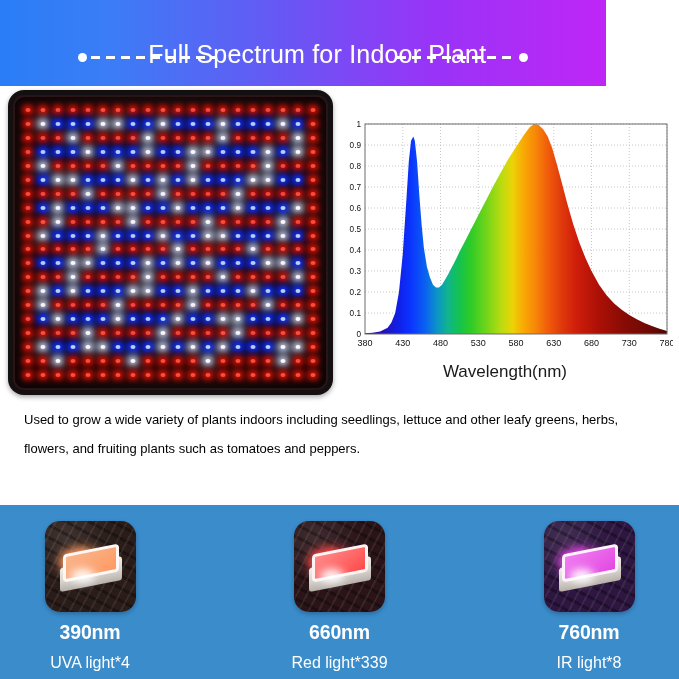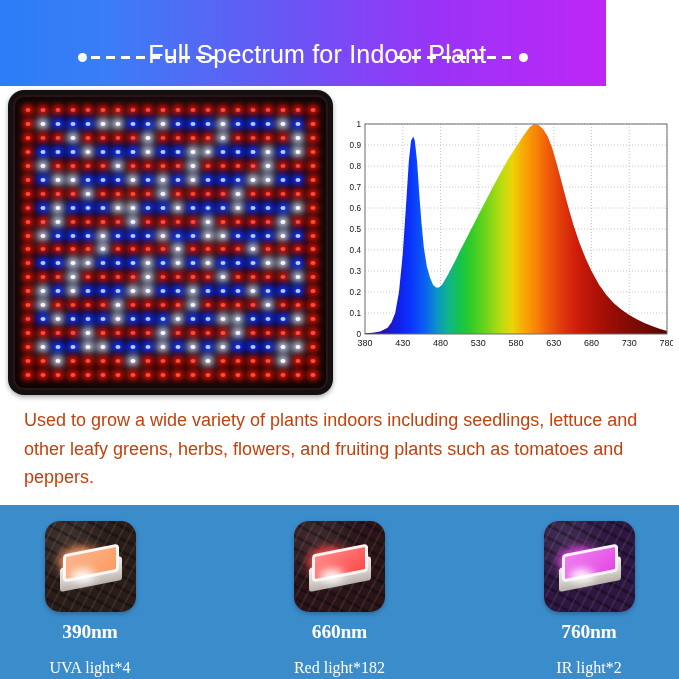--- a/index.html
+++ b/index.html
@@ -91,36 +91,35 @@
   .chart-wrap { position:absolute; left:337px; top:30px; width:336px; height:270px; }
   .chart-svg { display:block; }
   .chart-xlabel {
     position:absolute; left:0; right:0; top:246px;
     text-align:center; color:#1a1a1a; font-size:17px;
   }
 
   
   .body-text {
     position:absolute; left:24px; top:320px; width:630px;
-    color:#c2410c;
-    font-size:18px;
+    color:#000000;
+    font-size:13px;
     line-height:28.5px;
     font-family:"Liberation Sans", sans-serif;
   }
 
   
   .strip {
     position:absolute; left:0; top:505px; width:679px; height:174px;
     background:#3a8ccb;
   }
   .chips {
     position:absolute; left:0; top:0; width:679px; height:174px;
     display:flex; justify-content:space-between;
     padding:16px 32px 0 32px;
-    font-family:Liberation Serif, serif;
   }
   .chip-col { width:116px; display:flex; flex-direction:column; align-items:center; }
   .chip-img {
     width:91px; height:91px; border-radius:15px;
     position:relative; overflow:hidden;
     box-shadow:0 2px 4px rgba(0,0,0,.25);
   }
   .pcb {
     position:absolute; inset:0;
     background-color:#2a1c18;
@@ -152,21 +151,21 @@
   .chip-flare {
     position:absolute; left:26px; top:48px; width:24px; height:14px;
     border-radius:50%; background:#ffffff; filter:blur(4px); opacity:.95;
   }
 
   .chip-nm {
     margin-top:9px; color:#ffffff; font-size:19.5px; font-weight:bold;
     letter-spacing:-0.2px; white-space:nowrap;
   }
   .chip-desc {
-    margin-top:16px; color:#ffffff; font-size:16px; white-space:nowrap;
+    margin-top:10px; color:#ffffff; font-size:16px; white-space:nowrap;
   }
 </style>
 </head>
 <body>
 
 <div class="header">
   <div class="header-title">
     <span>Full Spectrum for Indoor Plant</span>
     
   </div>
@@ -653,20 +652,21 @@
         <text x="28" y="230" text-anchor="middle" font-size="9" font-family="&quot;Liberation Sans&quot;, sans-serif" fill="#111">380</text>
         <text x="65.75" y="230" text-anchor="middle" font-size="9" font-family="&quot;Liberation Sans&quot;, sans-serif" fill="#111">430</text>
         <text x="103.5" y="230" text-anchor="middle" font-size="9" font-family="&quot;Liberation Sans&quot;, sans-serif" fill="#111">480</text>
         <text x="141.25" y="230" text-anchor="middle" font-size="9" font-family="&quot;Liberation Sans&quot;, sans-serif" fill="#111">530</text>
         <text x="179" y="230" text-anchor="middle" font-size="9" font-family="&quot;Liberation Sans&quot;, sans-serif" fill="#111">580</text>
         <text x="216.75" y="230" text-anchor="middle" font-size="9" font-family="&quot;Liberation Sans&quot;, sans-serif" fill="#111">630</text>
         <text x="254.5" y="230" text-anchor="middle" font-size="9" font-family="&quot;Liberation Sans&quot;, sans-serif" fill="#111">680</text>
         <text x="292.25" y="230" text-anchor="middle" font-size="9" font-family="&quot;Liberation Sans&quot;, sans-serif" fill="#111">730</text>
         <text x="330" y="230" text-anchor="middle" font-size="9" font-family="&quot;Liberation Sans&quot;, sans-serif" fill="#111">780</text>
       </svg>
+    <div class="chart-xlabel">Wavelength(nm)</div>
   </div>
 
   <div class="body-text">Used to grow a wide variety of plants indoors including seedlings, lettuce and other leafy greens, herbs, flowers, and fruiting plants such as tomatoes and peppers.</div>
 </div>
 
 <div class="strip">
   <div class="chips" id="chips">
       <div class="chip-col">
         <div class="chip-img">
           <div class="pcb" style="background-color: rgb(42, 28, 24);"></div>
@@ -684,29 +684,29 @@
         <div class="chip-img">
           <div class="pcb" style="background-color: rgb(42, 20, 24);"></div>
           <div class="chip-glow" style="background: rgb(255, 74, 74);"></div>
           <div class="chip-body">
             <div class="chip-side"></div>
             <div class="chip-top" style="background: linear-gradient(150deg, rgb(255, 138, 138) 0%, rgb(255, 74, 74) 100%);"></div>
           </div>
           <div class="chip-flare"></div>
         </div>
         <div class="chip-nm">660nm</div>
-        <div class="chip-desc">Red light*182</div>
+        <div class="chip-desc">Red light*339</div>
       </div>
       <div class="chip-col">
         <div class="chip-img">
           <div class="pcb" style="background-color: rgb(45, 22, 64);"></div>
           <div class="chip-glow" style="background: rgb(226, 72, 226);"></div>
           <div class="chip-body">
             <div class="chip-side"></div>
             <div class="chip-top" style="background: linear-gradient(150deg, rgb(240, 126, 240) 0%, rgb(226, 72, 226) 100%);"></div>
           </div>
           <div class="chip-flare"></div>
         </div>
         <div class="chip-nm">760nm</div>
-        <div class="chip-desc">IR light*2</div>
+        <div class="chip-desc">IR light*8</div>
       </div>
     </div>
 </div>
 
 </body></html>

